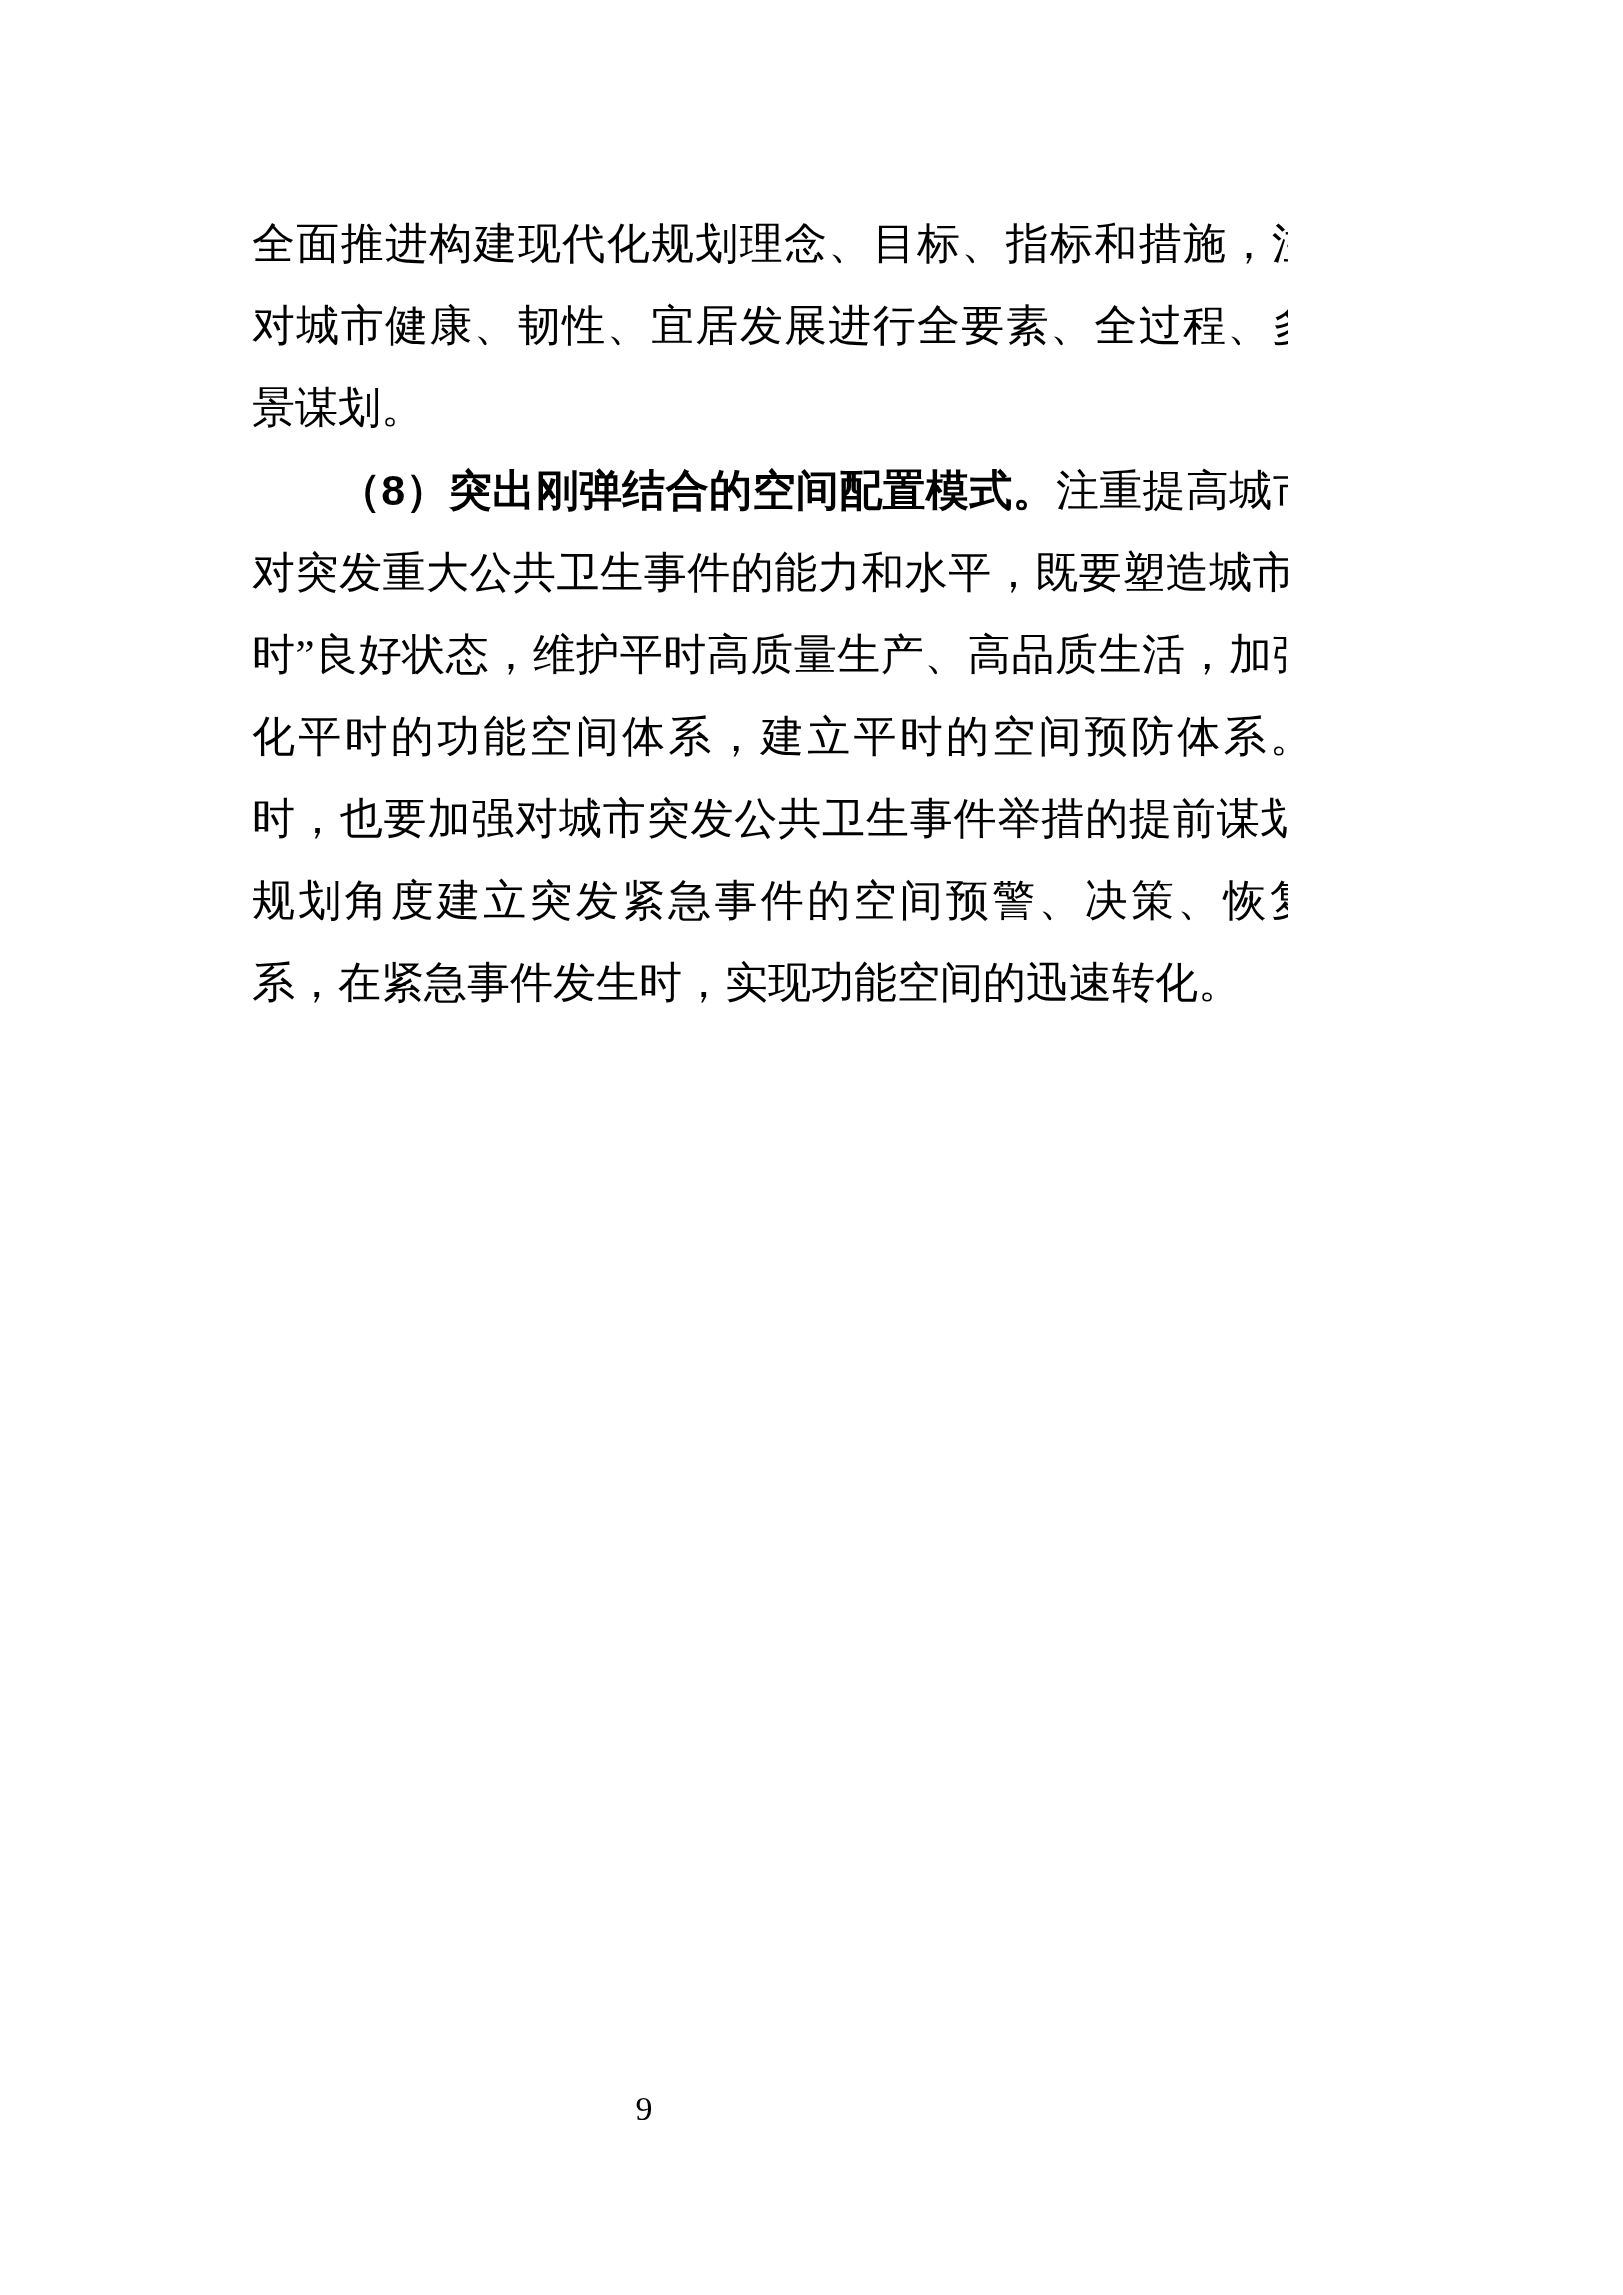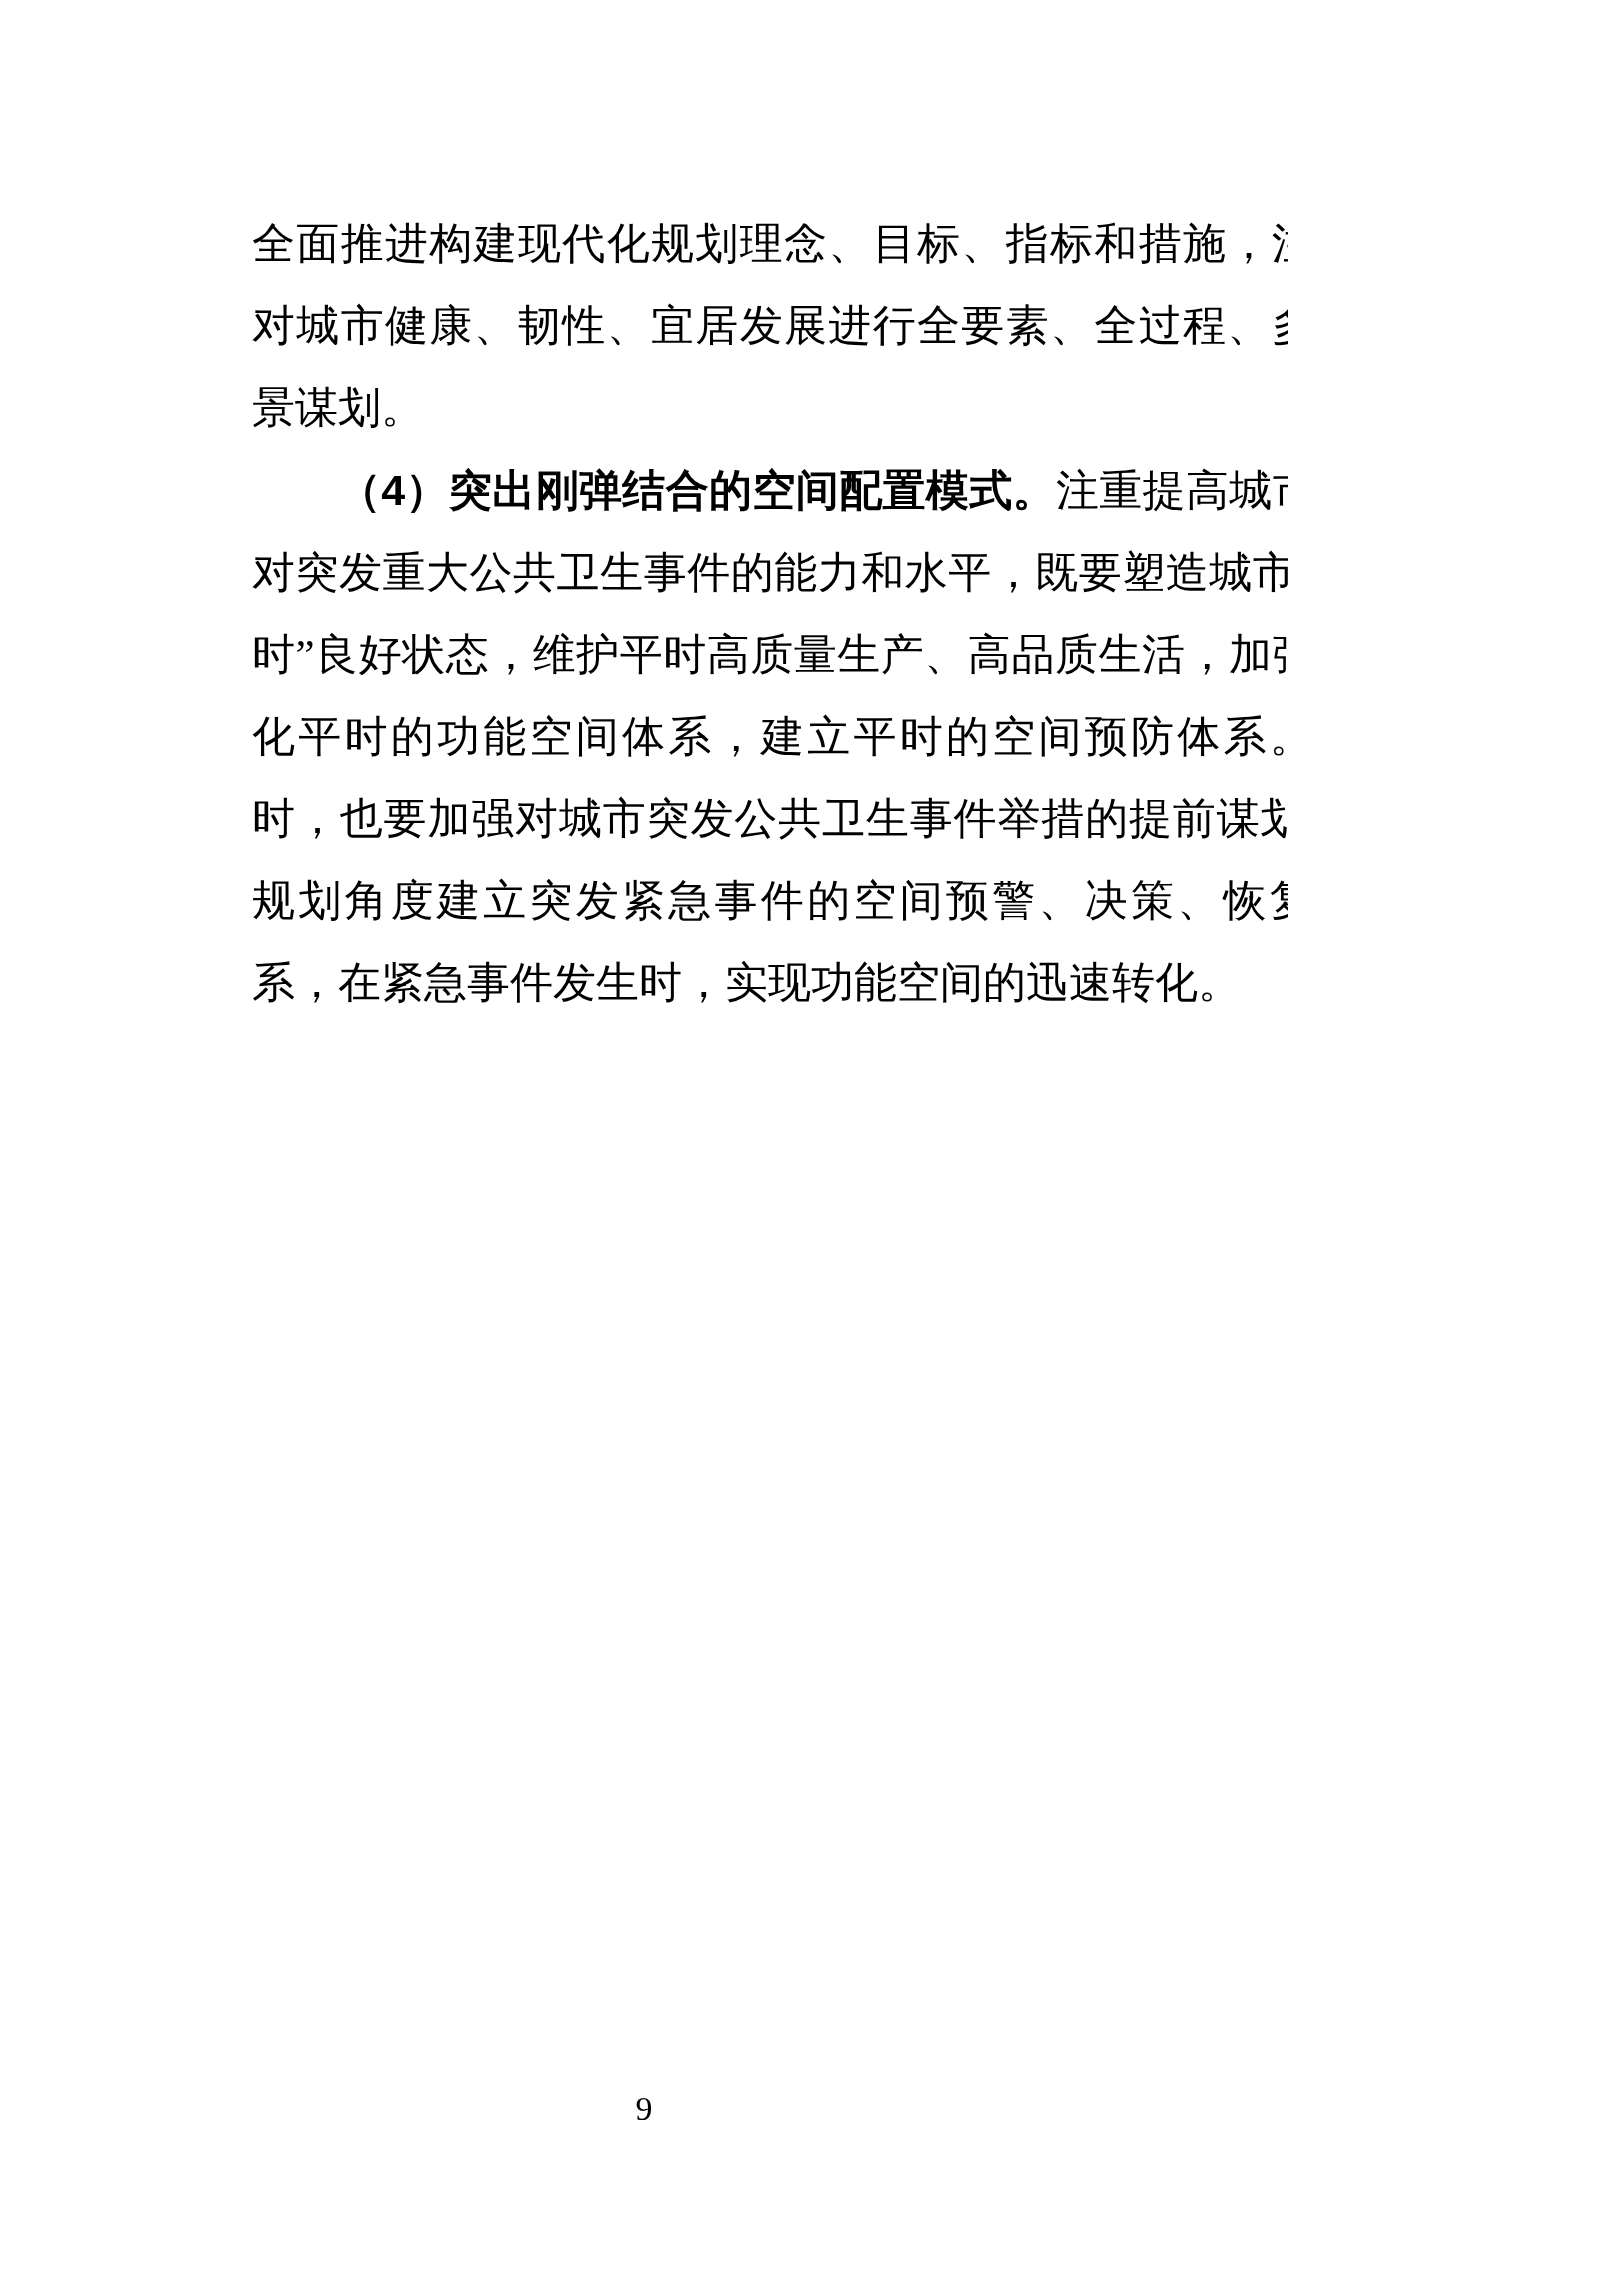--- a/index.html
+++ b/index.html
@@ -58,21 +58,21 @@
 
 <div class="page">
 
   <main class="text-block">
 
     <p class="para">
       <span class="run">全面推进构建现代化规划理念、目标、指标和措施，注重对城市健康、韧性、宜居发展进行全要素、全过程、多情景谋划。</span>
     </p>
 
     <p class="para indent">
-      <span class="run bold">（4）突出刚弹结合的空间配置模式。</span><span class="run">注重提高城市应对突发重大公共卫生事件的能力和水平，既要塑造城市“平时”良好状态，维护平时高质量生产、高品质生活，加强优化平时的功能空间体系，建立平时的空间预防体系。同时，也要加强对城市突发公共卫生事件举措的提前谋划,从规划角度建立突发紧急事件的空间预警、决策、恢复体系，在紧急事件发生时，实现功能空间的迅速转化。</span>
+      <span class="run bold">（8）突出刚弹结合的空间配置模式。</span><span class="run">注重提高城市应对突发重大公共卫生事件的能力和水平，既要塑造城市“平时”良好状态，维护平时高质量生产、高品质生活，加强优化平时的功能空间体系，建立平时的空间预防体系。同时，也要加强对城市突发公共卫生事件举措的提前谋划,从规划角度建立突发紧急事件的空间预警、决策、恢复体系，在紧急事件发生时，实现功能空间的迅速转化。</span>
     </p>
 
 
 
 
   </main>
 
   <footer class="page-number">9</footer>
 
 </div>

